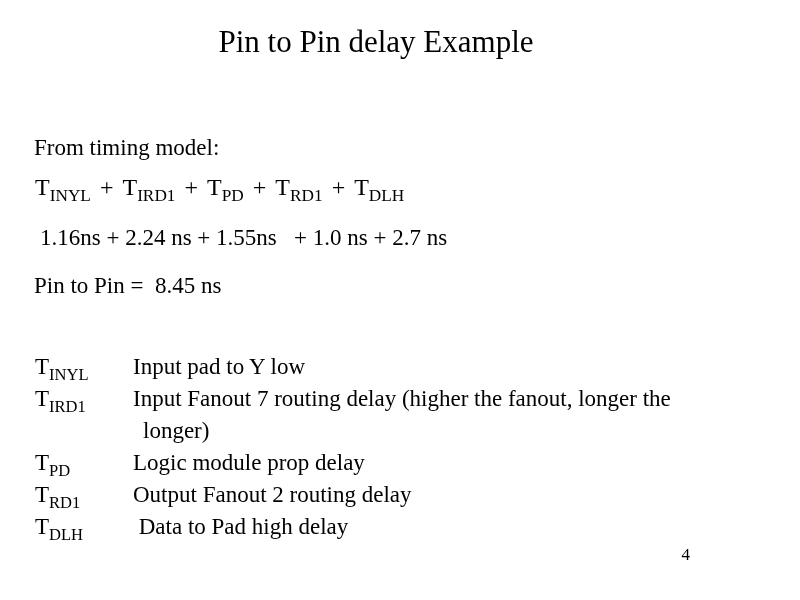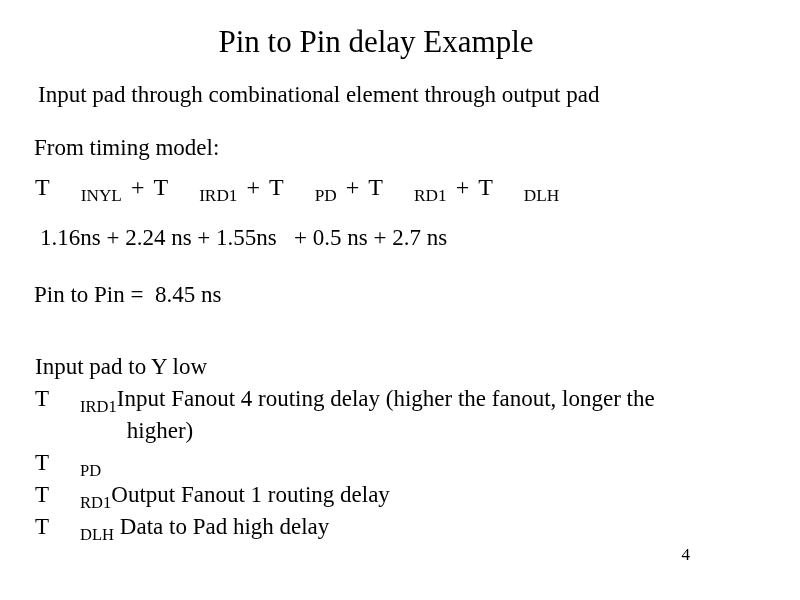--- a/index.html
+++ b/index.html
@@ -46,55 +46,54 @@
     font-size: 24px;
     white-space: nowrap;
   }
   .formula .plus {
     display: inline-block;
     margin: 0 9px;
   }
   sub {
     font-size: 0.72em;
     line-height: 0;
-    margin-left: 31px;
   }
   .values-line {
     position: absolute;
     top: 225px;
     left: 40px;
     font-size: 23px;
     white-space: pre;
   }
   .result-line {
     position: absolute;
     top: 273px;
     left: 34px;
     font-size: 23px;
     white-space: pre;
-    margin-top: 9px;
   }
   .defs {
     position: absolute;
     top: 351px;
     left: 35px;
     width: 730px;
     font-size: 23px;
     line-height: 32px;
   }
   .def-row {
     display: flex;
     align-items: flex-start;
   }
   .def-term {
     flex: 0 0 75px;
     white-space: nowrap;
   }
   .def-desc {
     flex: 1 1 auto;
+    margin-left: 23px;
   }
   .def-line {
     display: block;
     white-space: pre;
   }
   .def-line.cont {
     padding-left: 10px;
   }
   .footer-credit {
     position: absolute;
@@ -111,56 +110,59 @@
     font-size: 17px;
   }
 </style>
 </head>
 <body>
 
 <div id="slide">
 
   <div class="title">Pin to Pin delay Example</div>
 
-  <div class="intro-line">Input pad through combinational element through output pad</div>
 
   <div class="model-line">From timing model:</div>
 
   <div class="formula">
     <span class="term"><span>T</span><sub>INYL</sub></span><span class="plus">+</span><span class="term"><span>T</span><sub>IRD1</sub></span><span class="plus">+</span><span class="term"><span>T</span><sub>PD</sub></span><span class="plus">+</span><span class="term"><span>T</span><sub>RD1</sub></span><span class="plus">+</span><span class="term"><span>T</span><sub>DLH</sub></span>
   </div>
 
-  <div class="values-line">1.16ns + 2.24 ns + 1.55ns   + 0.5 ns + 2.7 ns</div>
+  <div class="values-line">1.16ns + 2.24 ns + 1.55ns   + 1.0 ns + 2.7 ns</div>
 
   <div class="result-line">Pin to Pin =  8.45 ns</div>
 
   <div class="defs">
 
     <div class="def-row">
+      <span class="def-term"><span>T</span><sub>INYL</sub></span>
       <span class="def-desc">
           <span class="def-line">Input pad to Y low</span>
         </span>
     </div>
 
     <div class="def-row">
       <span class="def-term"><span>T</span><sub>IRD1</sub></span>
       <span class="def-desc">
-          <span class="def-line">Input Fanout 4 routing delay (higher the fanout, longer the</span>
-          <span class="def-line cont">higher)</span>
+          <span class="def-line">Input Fanout 7 routing delay (higher the fanout, longer the</span>
+          <span class="def-line cont">longer)</span>
         </span>
     </div>
 
     <div class="def-row">
       <span class="def-term"><span>T</span><sub>PD</sub></span>
+      <span class="def-desc">
+          <span class="def-line">Logic module prop delay</span>
+        </span>
     </div>
 
     <div class="def-row">
       <span class="def-term"><span>T</span><sub>RD1</sub></span>
       <span class="def-desc">
-          <span class="def-line">Output Fanout 1 routing delay</span>
+          <span class="def-line">Output Fanout 2 routing delay</span>
         </span>
     </div>
 
     <div class="def-row">
       <span class="def-term"><span>T</span><sub>DLH</sub></span>
       <span class="def-desc">
           <span class="def-line"> Data to Pad high delay</span>
         </span>
     </div>
 

